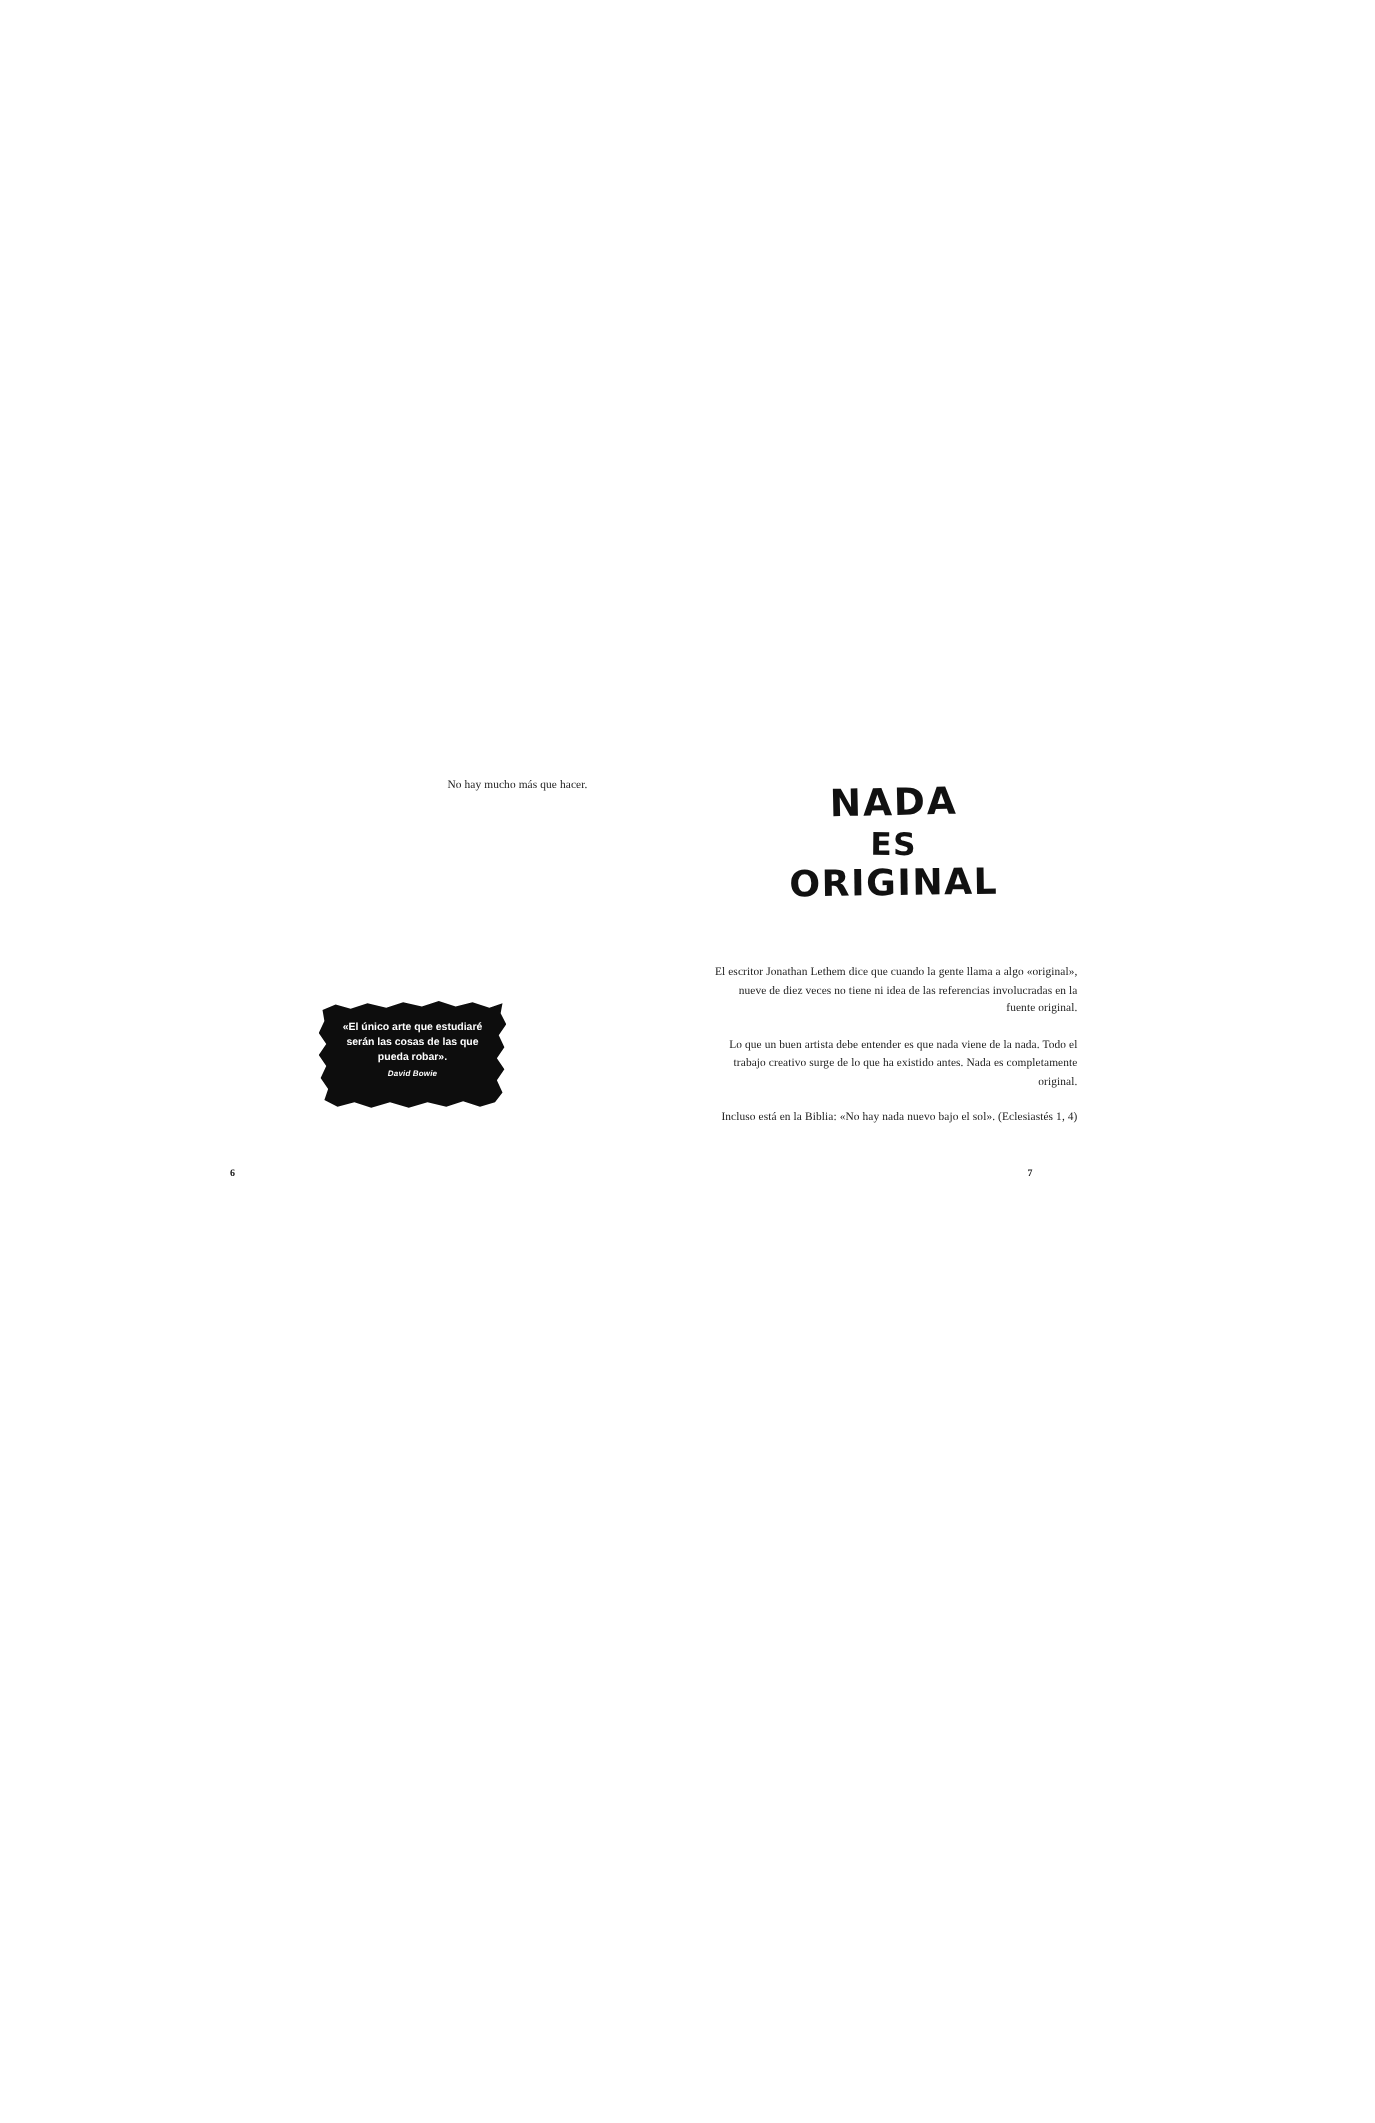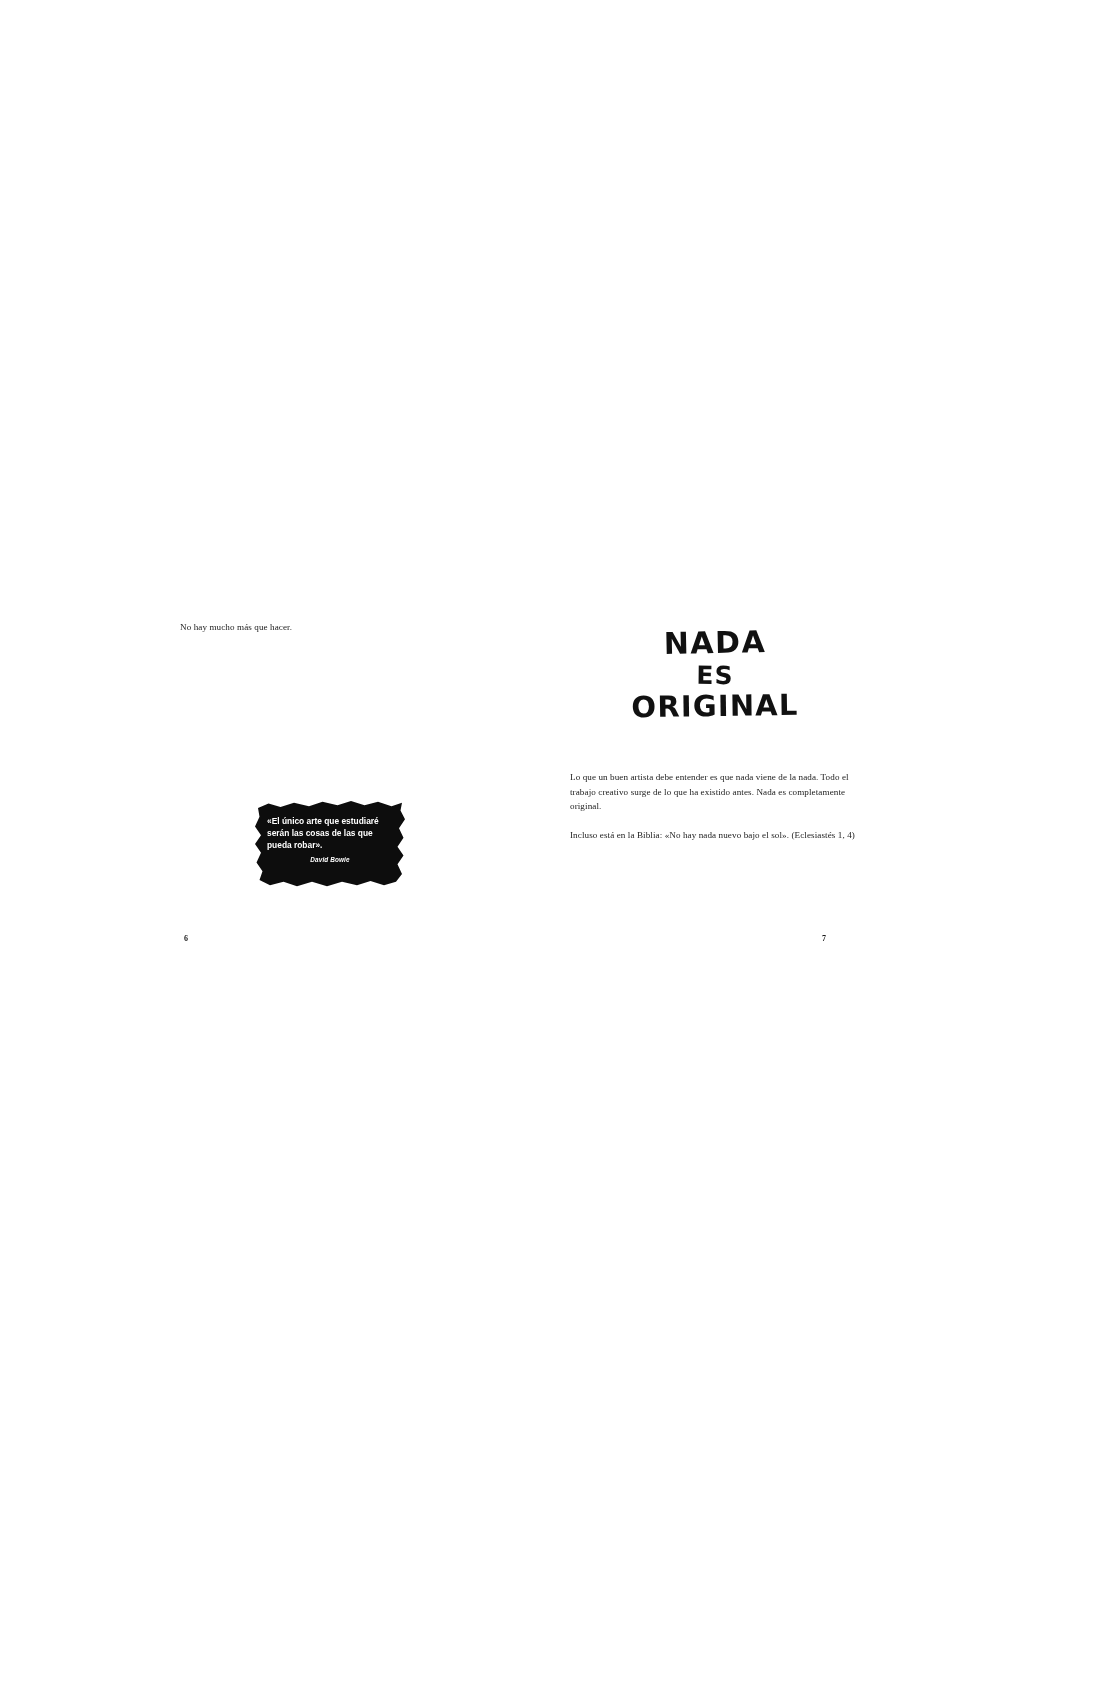--- a/index.html
+++ b/index.html
@@ -31,21 +31,21 @@
     top: 620px;
     width: 290px;
   }
 
   .body-par {
     font-family: "Liberation Serif", serif;
     font-size: 9.1px;
     line-height: 1.62;
     color: #1b1b1b;
     margin: 0 0 14px 0;
-    text-align: left;
+    text-align: right;
     letter-spacing: 0.01em;
   }
 
   
   .quote-wrap {
     position: absolute;
     left: 255px;
     top: 800px;
     width: 150px;
     height: 88px;
@@ -64,20 +64,21 @@
       77% 92%, 68% 97%, 58% 93%, 48% 98%, 38% 93%, 28% 98%, 19% 93%,
       10% 97%, 3% 91%, 5% 81%, 1% 71%, 4% 60%, 0% 50%, 4% 40%,
       0% 30%, 3% 19%
     );
   }
   .quote-text {
     position: absolute;
     left: 12px;
     top: 15px;
     width: 126px;
+    text-align: center;
     color: #ffffff;
     font-family: "Liberation Sans", sans-serif;
     font-weight: bold;
     font-size: 8.4px;
     line-height: 1.45;
   }
   .quote-author {
     position: absolute;
     left: 12px;
     top: 56px;
@@ -159,19 +160,20 @@
 
   <div class="folio folio-left">6</div>
 
   <div class="headline">
     <span class="l1">NADA</span>
     <span class="l2">ES</span>
     <span class="l3">ORIGINAL</span>
   </div>
 
   <div class="right-body">
+    <p class="body-par">El escritor Jonathan Lethem dice que cuando la gente llama a algo «original», nueve de diez veces no tiene ni idea de las referencias involucradas en la fuente original.</p>
     <p class="body-par">Lo que un buen artista debe entender es que nada viene de la nada. Todo el trabajo creativo surge de lo que ha existido antes. Nada es completamente original.</p>
     <p class="body-par">Incluso está en la Biblia: «No hay nada nuevo bajo el sol». (Eclesiastés 1, 4)</p>
   </div>
 
   <div class="folio folio-right">7</div>
 
 </div>
 
 </body></html>

